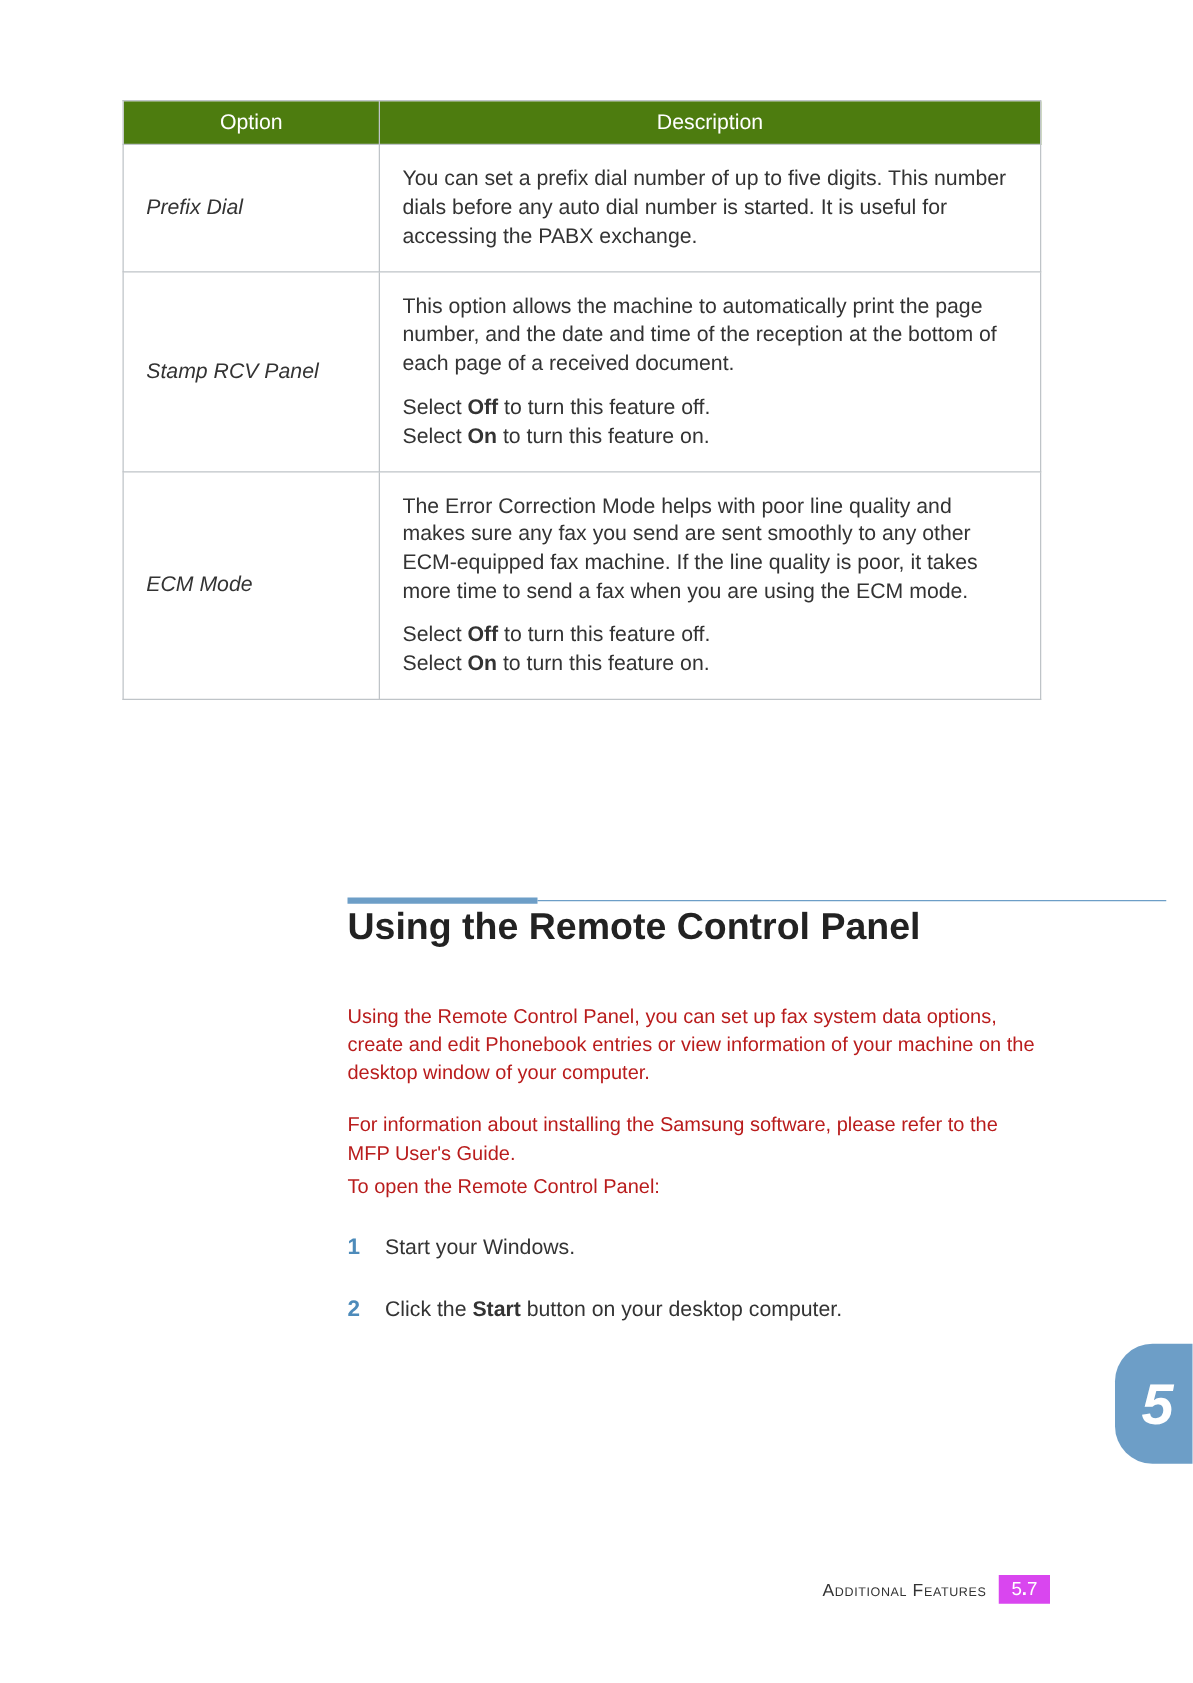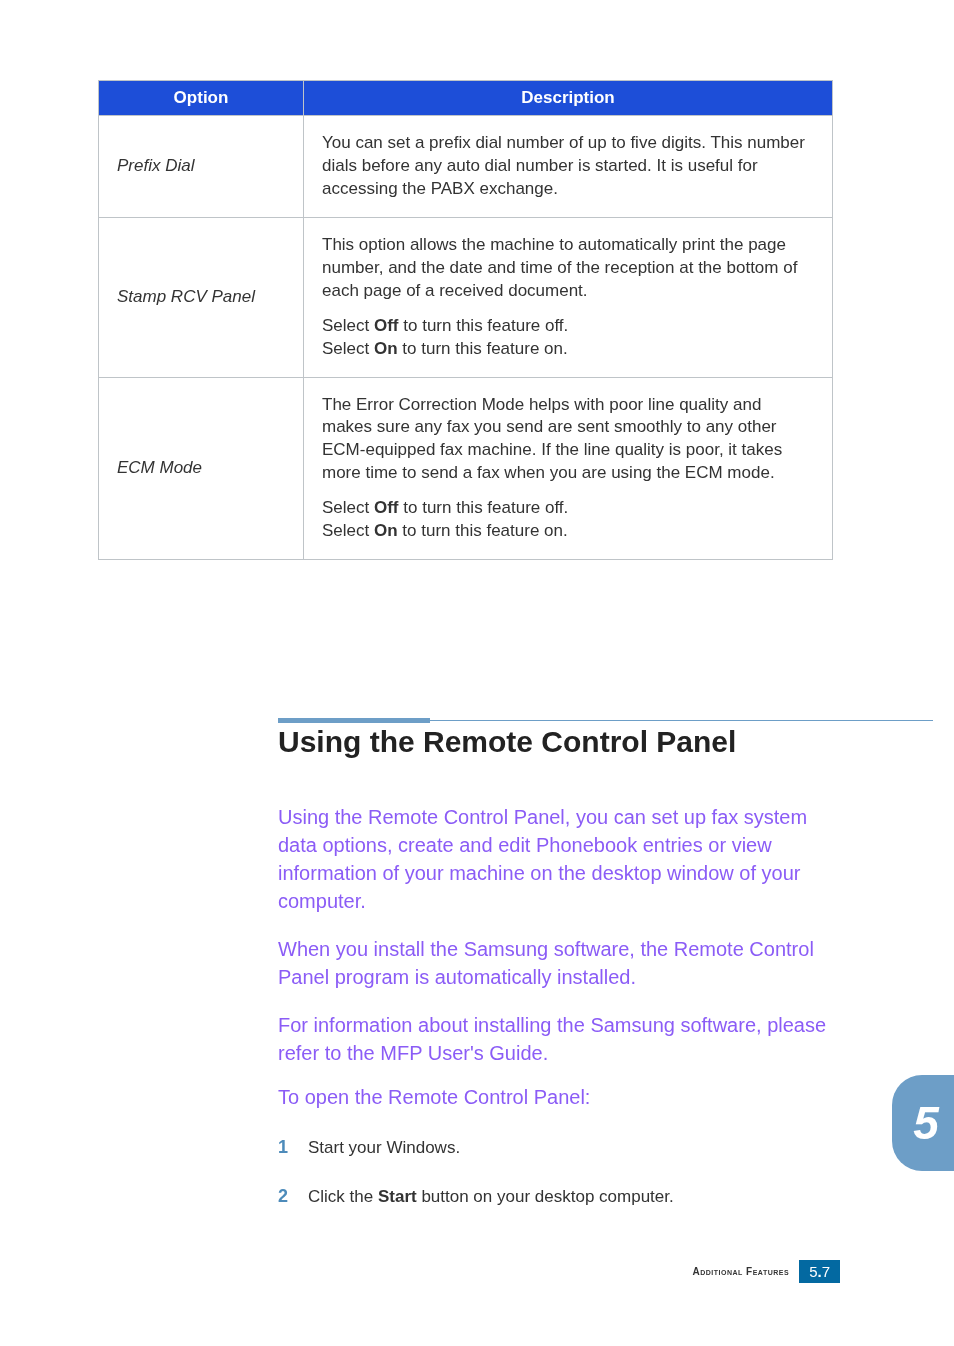--- a/index.html
+++ b/index.html
@@ -15,23 +15,23 @@
       padding: 80px 88px 0 100px;
       position: relative;
       height: 100%;
     }
     table.options-table {
       width: 735px;
       border-collapse: collapse;
       margin-left: -2px;
     }
     table.options-table th {
-      background: #1d4ed8;
+      background: #4d7c0f;
       color: #ffffff;
-      font-weight: bold;
+      font-weight: normal;
       font-size: 17px;
       padding: 7px 10px;
       border: 1px solid #bfc4c8;
       text-align: center;
     }
     table.options-table th.col-option { width: 205px; }
     table.options-table td {
       border: 1px solid #bfc4c8;
       padding: 16px 18px;
       font-size: 17px;
@@ -63,29 +63,29 @@
     h2.section-heading {
       font-size: 30px;
       font-weight: bold;
       color: #222222;
       margin-top: 4px;
       margin-left: 178px;
       letter-spacing: 0px;
     }
     .body-text {
       margin-left: 178px;
-      font-size: 20px;
+      font-size: 16px;
       line-height: 1.4;
-      color: #8b5cf6;
+      color: #b91c1c;
       width: 555px;
     }
     .para1 { margin-top: 44px; }
     .para2 { margin-top: 20px; }
     .para3 { margin-top: 20px; }
-    .para4 { margin-top: 16px; }
+    .para4 { margin-top: 4px; }
     ol.steps {
       list-style: none;
       margin-left: 178px;
       margin-top: 24px;
       width: 555px;
     }
     ol.steps li {
       font-size: 17px;
       line-height: 1.4;
       color: #333333;
@@ -123,27 +123,26 @@
     .footer {
       position: absolute;
       bottom: 63px;
       right: 114px;
       display: flex;
       align-items: center;
       gap: 10px;
     }
     .footer-label {
       font-variant: small-caps;
-      font-size: 10px;
+      font-size: 14px;
       letter-spacing: 0.5px;
       color: #333333;
-      font-weight: bold;
     }
     .footer-pagebox {
-      background: #0369a1;
+      background: #d946ef;
       color: #ffffff;
       font-size: 15px;
       padding: 3px 10px 3px 10px;
       font-weight: normal;
     }
     .footer-pagebox .ch { font-weight: normal; }
     .footer-pagebox .dot { font-weight: bold; }
     .footer-pagebox .pg { font-weight: normal; }
     b { font-weight: bold; }
   </style>
@@ -186,21 +185,20 @@
       </tr>
     </tbody>
   </table>
 
   <hr class="section-rule">
   <hr class="section-rule-thin">
 
   <h2 class="section-heading">Using the Remote Control Panel</h2>
 
   <p class="body-text para1">Using the Remote Control Panel, you can set up fax system data options, create and edit Phonebook entries or view information of your machine on the desktop window of your computer.</p>
-  <p class="body-text para2">When you install the Samsung software, the Remote Control Panel program is automatically installed.</p>
   <p class="body-text para3">For information about installing the Samsung software, please refer to the MFP User's Guide.</p>
   <p class="body-text para4">To open the Remote Control Panel:</p>
 
   <ol class="steps">
     <li>
       <span class="step-num">1</span>
       <span>Start your Windows.</span>
     </li>
     <li>
       <span class="step-num">2</span>

